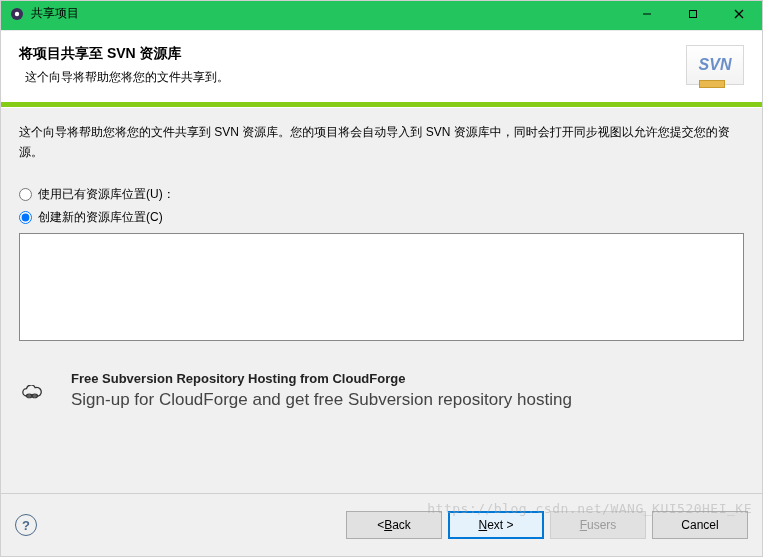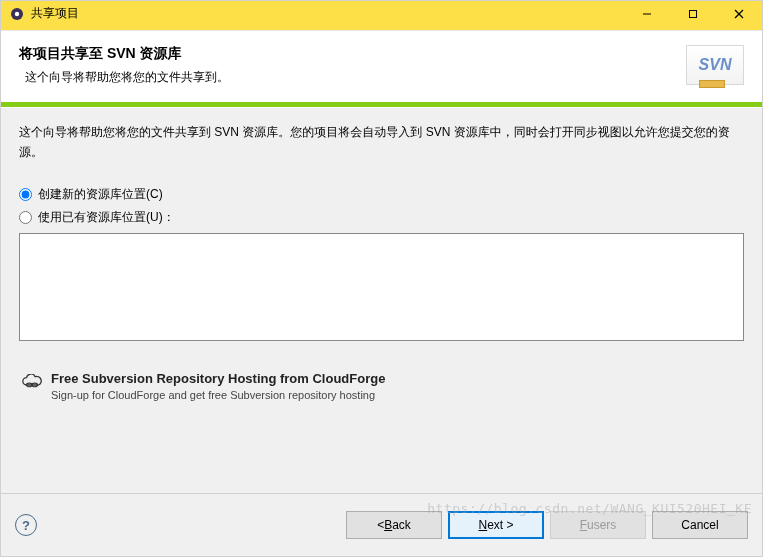--- a/index.html
+++ b/index.html
@@ -10,21 +10,21 @@
       width: 763px;
       height: 557px;
       overflow: hidden;
       display: flex;
       flex-direction: column;
       border: 1px solid #d0d0d0;
     }
     
     .titlebar {
       height: 30px;
-      background: #fde047;
+      background: #22c55e;
       display: flex;
       align-items: center;
       padding: 0 0 4px 8px;
       border-bottom: 1px solid #e8e8e8;
     }
     .titlebar .app-icon {
       width: 16px; height: 16px;
       margin-right: 6px;
       display: inline-flex; align-items: center; justify-content: center;
     }
@@ -81,27 +81,27 @@
     .listbox {
       margin-top: 4px;
       flex: 0 0 108px;
       background: #fff;
       border: 1px solid #888;
       box-shadow: inset 1px 1px 0 #fff;
     }
     .promo {
       margin-top: 26px;
       display: flex;
-      gap: 8px;
-      align-items: flex-start;
+      gap: 28px;
+      align-items: center;
       padding: 4px 2px;
     }
     .promo-icon { width: 22px; height: 16px; margin-top: 3px; flex-shrink: 0; }
     .promo-title { font-weight: bold; font-size: 13px; color: #222; margin-bottom: 2px; }
-    .promo-sub { font-size: 11px; color: #444; line-height: 1.4; }
+    .promo-sub { font-size: 17px; color: #444; line-height: 1.4; }
 
     
     .sep { height: 1px; background: #d0d0d0; margin: 0; }
 
     
     .footer {
       height: 62px;
       background: #f0f0f0;
       display: flex;
       align-items: center;
@@ -184,26 +184,26 @@
     <div class="header-title">将项目共享至 SVN 资源库</div>
     <div class="header-sub">这个向导将帮助您将您的文件共享到。</div>
   </div>
   <div class="header-icon">SVN</div>
 </div>
 
 <div class="content">
   <div class="desc">这个向导将帮助您将您的文件共享到 SVN 资源库。您的项目将会自动导入到 SVN 资源库中，同时会打开同步视图以允许您提交您的资源。</div>
 
   <div class="radio-row">
+    <input type="radio" name="repo" id="r2" style="">
+    <label for="r2">使用已有资源库位置(U)：</label>
+  </div>
+  <div class="radio-row">
     <input type="radio" name="repo" id="r1" checked="" style="">
     <label for="r1">创建新的资源库位置(C)</label>
-  </div>
-  <div class="radio-row">
-    <input type="radio" name="repo" id="r2" style="">
-    <label for="r2">使用已有资源库位置(U)：</label>
   </div>
 
   <div class="listbox"></div>
 
   <div class="promo">
     <span class="promo-icon">
       <svg viewBox="0 0 24 16">
         <path d="M6 12a4 4 0 0 1 0-8 5 5 0 0 1 9.5-1A4.5 4.5 0 0 1 19 12H6z" fill="none" stroke="#333" stroke-width="1.4"></path>
         <ellipse cx="9" cy="12" rx="3" ry="2" fill="none" stroke="#333" stroke-width="1.2"></ellipse>
         <ellipse cx="15" cy="12" rx="3" ry="2" fill="none" stroke="#333" stroke-width="1.2"></ellipse>

